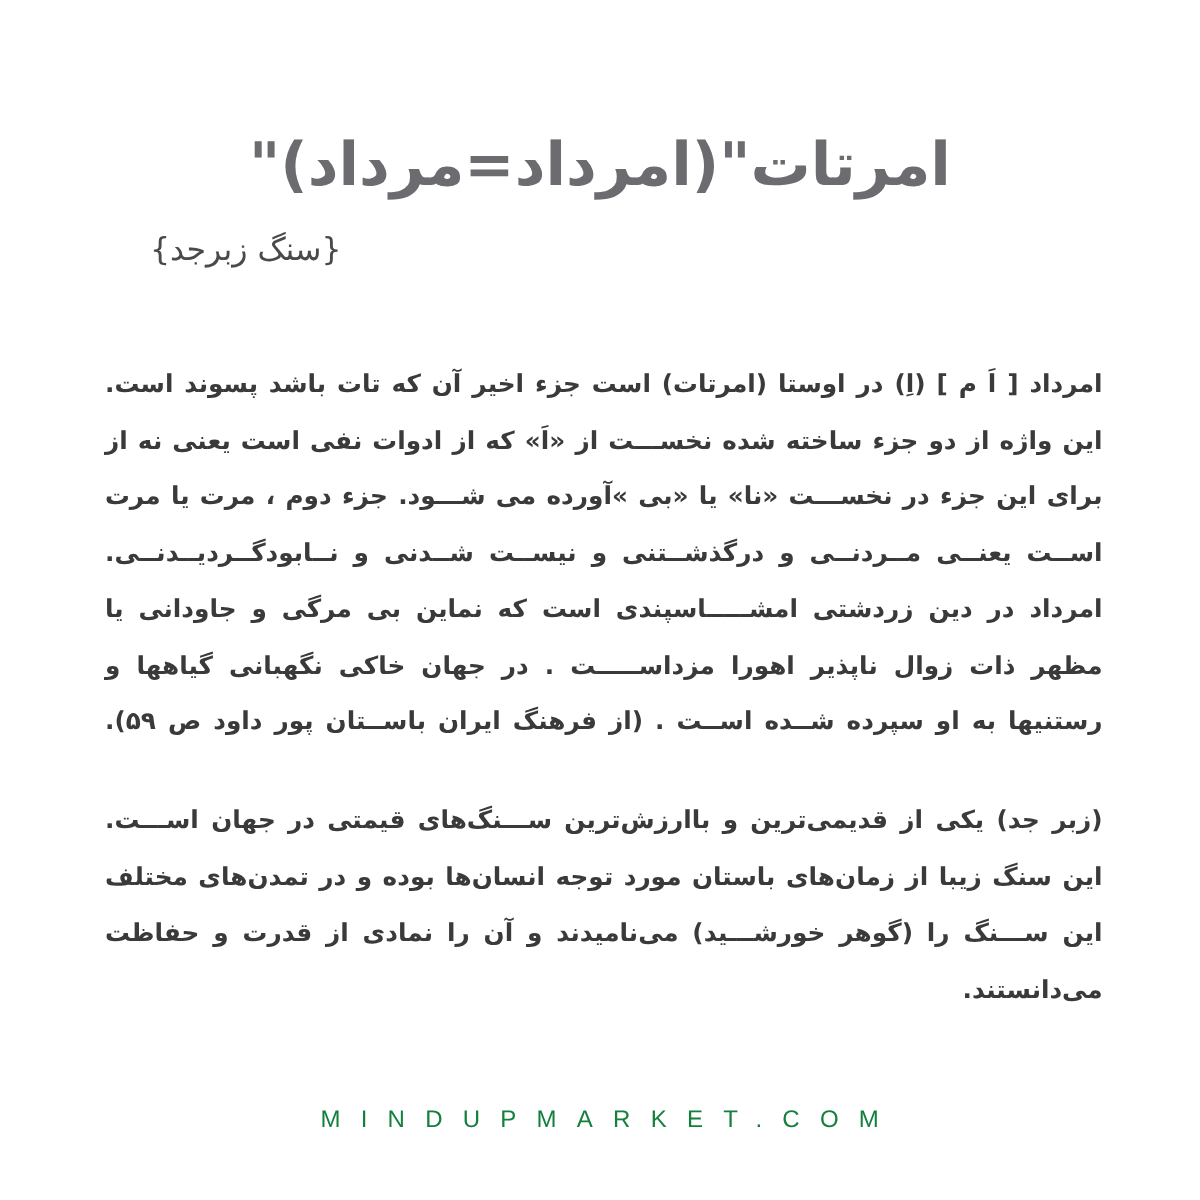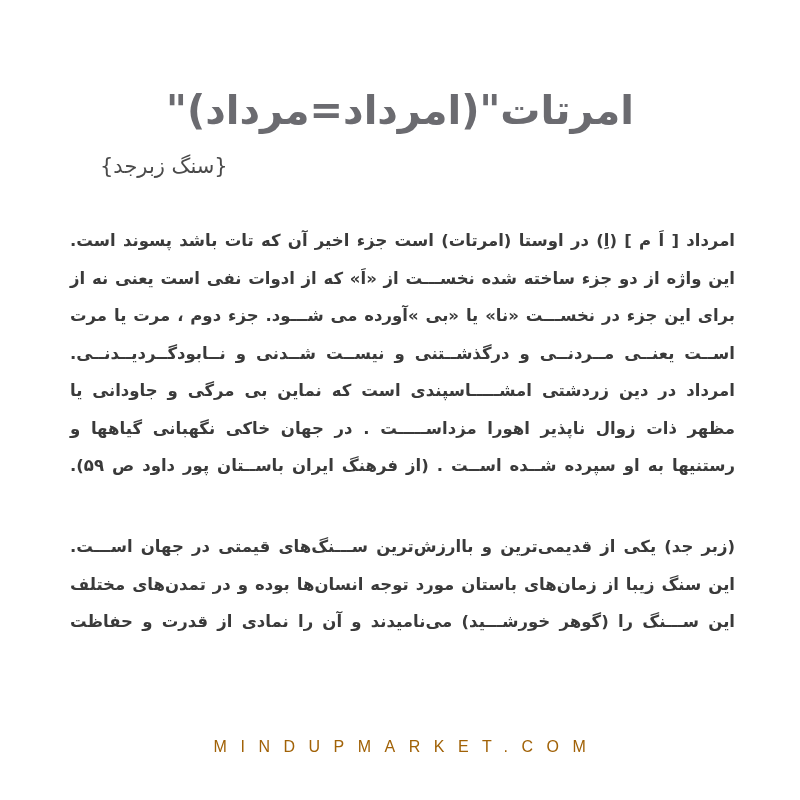--- a/index.html
+++ b/index.html
@@ -61,32 +61,32 @@
     }
     .para .line {
       display: block;
       white-space: nowrap;
       text-align: justify;
       text-align-last: justify;
     }
     .para .line.last {
       text-align-last: right;
     }
-    .para-1 { top: 222px; }
+    .para-1 { top: 237px; }
     .para-2 { top: 528px; }
     .footer {
       position: absolute;
       left: 0;
       width: 800px;
       top: 738px;
       text-align: center;
       font-family: "Liberation Sans", sans-serif;
       font-size: 16px;
       letter-spacing: 13.5px;
-      color: #a16207;
+      color: #15803d;
       padding-left: 13px;
       box-sizing: border-box;
     }
   </style>
 </head>
 <body>
 
 <div class="page">
   <div class="title">امرتات"(امرداد=مرداد)"</div>
   <div class="subtitle">{سنگ زبرجد}</div>
@@ -98,16 +98,17 @@
     <span class="line">اســت یعنــی مــردنــی و درگذشــتنی و نیســت شــدنی و نــابودگــردیــدنــی.</span>
     <span class="line">امرداد در دین زردشتی امشـــــاسپندی است که نماین  بی مرگی و جاودانی یا</span>
     <span class="line">مظهر ذات زوال ناپذیر اهورا مزداســـــت . در جهان خاکی نگهبانی گیاهها و</span>
     <span class="line">رستنیها به او سپرده شــده اســت . (از فرهنگ ایران باســتان پور داود ص ۵۹).</span>
   </div>
 
   <div class="para para-2">
     <span class="line">(زبر جد) یکی از قدیمی‌ترین و باارزش‌ترین ســـنگ‌های قیمتی در جهان اســـت.</span>
     <span class="line">این سنگ زیبا از زمان‌های باستان مورد توجه انسان‌ها بوده و در تمدن‌های مختلف</span>
     <span class="line">این ســـنگ را (گوهر خورشـــید) می‌نامیدند و آن را نمادی از قدرت و حفاظت</span>
+    <span class="line last">می‌دانستند.</span>
   </div>
 
   <div class="footer">MINDUPMARKET.COM</div>
 </div>
 
 </body></html>

